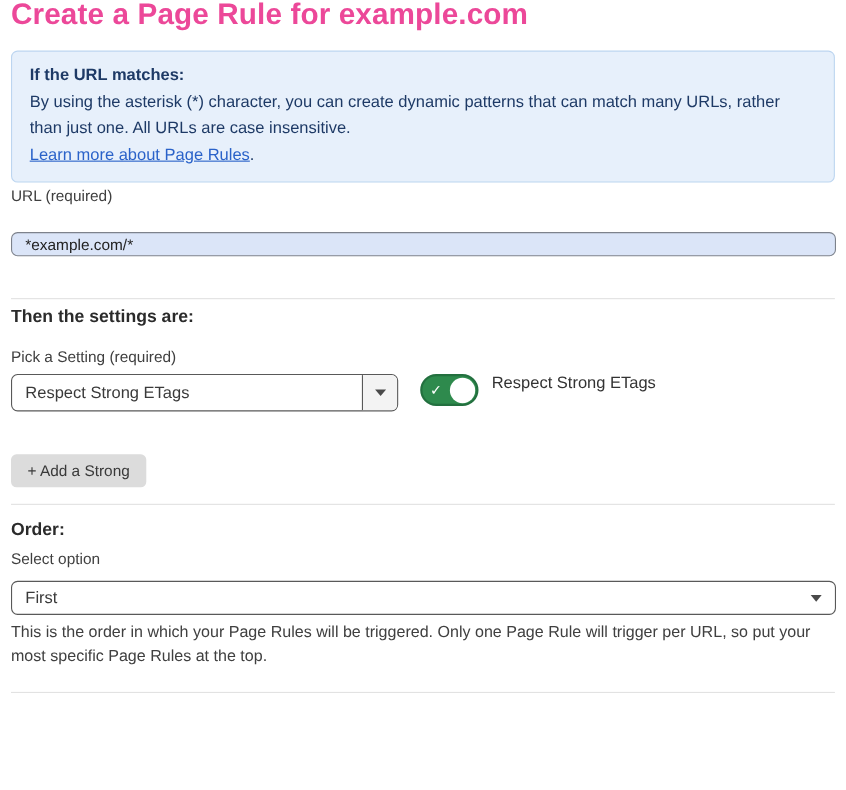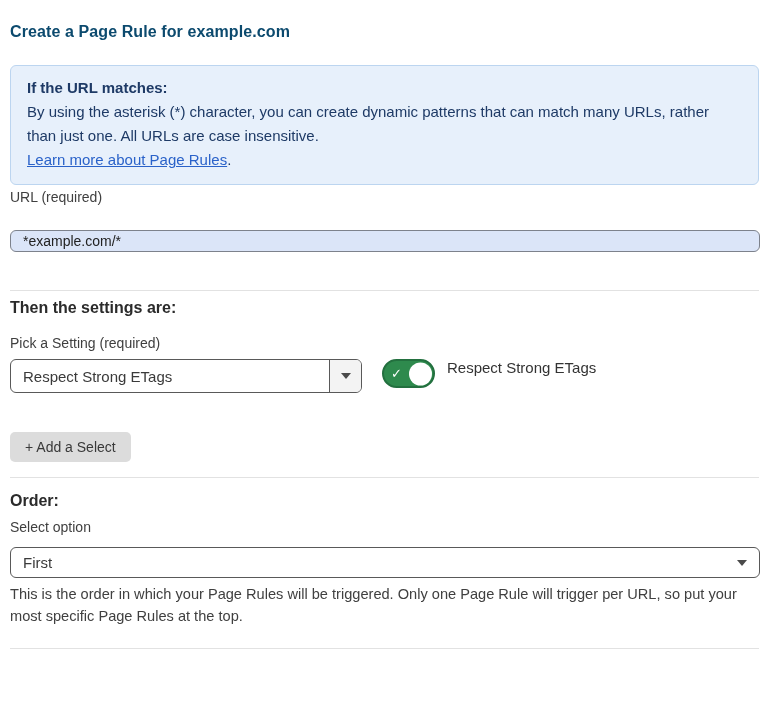--- a/index.html
+++ b/index.html
@@ -7,25 +7,25 @@
   body {
     width: 769px;
     height: 718px;
     font-family: "Liberation Sans", "DejaVu Sans", sans-serif;
     color: #2e2e2e;
     overflow: hidden;
   }
   .page { padding: 0 10px; }
 
   .page-title {
-    margin-top: 19px;
-    font-size: 16px;
+    margin-top: 0;
+    font-size: 27px;
     line-height: 26px;
     font-weight: 700;
-    color: #0c4a6e;
+    color: #ec4899;
     letter-spacing: 0.1px;
   }
 
   .info-box {
     margin-top: 20px;
     background: #e7f0fb;
     border: 1px solid #bcd5f0;
     border-radius: 6px;
     padding: 10px 16px 12px 16px;
     color: #1e3a66;
@@ -235,21 +235,21 @@
         <span class="caret-down"></span>
       </div>
     </div>
     <span class="toggle">
       <span class="toggle-check">✓</span>
       <span class="toggle-knob"></span>
     </span>
     <span class="toggle-label">Respect Strong ETags</span>
   </div>
 
-  <button class="btn btn-gray add-setting-btn">+ Add a Select</button>
+  <button class="btn btn-gray add-setting-btn">+ Add a Strong</button>
 
   <hr class="divider divider-2">
 
   <div class="section-heading order-heading">Order:</div>
   <div class="field-label order-select-label">Select option</div>
 
   <div class="order-select">
     <span class="select-value">First</span>
     <span class="caret-down"></span>
   </div>

